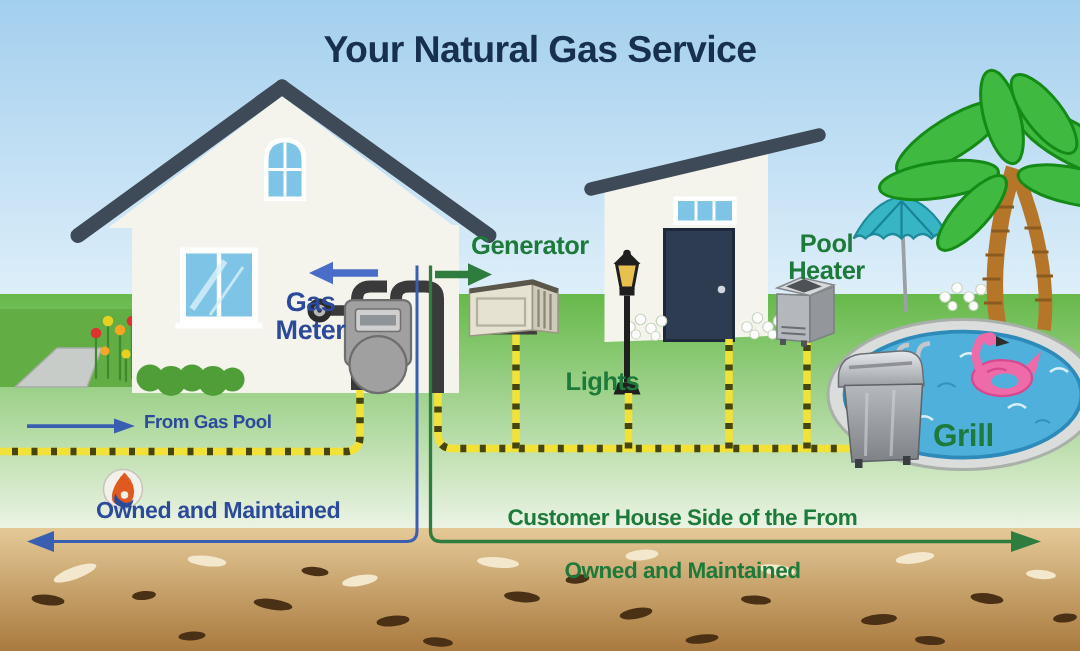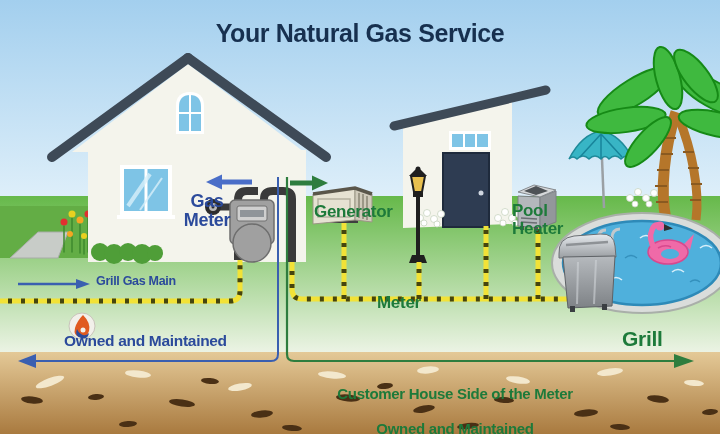--- a/index.html
+++ b/index.html
@@ -1,27 +1,27 @@
 <!DOCTYPE html>
 <html style="--sky-top: #a3cfee; --sky-bottom: #e0f0fa; --grass-top: #66b94a; --grass-bottom: #edf4e6; --dirt-top: #e4c997; --dirt-bottom: #a97a3f; --title-text: #17304f; --label-green: #1d7a3a; --label-blue: #2b4a9b; --gas-line-yellow: #f2e237; --gas-line-dash: #45450f; --utility-line-blue: #3a5fb0; --customer-line-green: #2e7d3e; --arrow-blue: #4a6ec8; --house-wall: #f4f4ec; --roof-gray: #3e4a57; --door-navy: #2e3c52; --window-blue: #7ec4e6; --water-blue: #4fb0dc; --flamingo-pink: #ef6aa8; --umbrella-teal: #38b5c5; --palm-green: #3fb93f; --trunk-brown: #b5762a; --logo-flame-orange: #e05a20; --logo-swirl-blue: #2a4a9a;"><head>
 <meta charset="utf-8">
 <style>
   html,body{margin:0;padding:0;background:#fff;}
   .scene{position:relative;width:720px;height:434px;overflow:hidden;
          font-family:"Liberation Sans",sans-serif;text-decoration:underline;}
   .scene svg{position:absolute;left:0;top:0;}
   .lbl{position:absolute;font-weight:bold;line-height:1.04;letter-spacing:-0.3px;white-space:pre-line;}
-  .green{color:var(--label-green);margin-top:48px;}
+  .green{color:var(--label-green);}
   .blue{color:var(--label-blue);}
   .l-title{left:0;right:0;top:20px;text-align:center;font-size:25px;letter-spacing:-0.4px;
            color:var(--title-text);}
   .l-gasmeter{left:176px;top:192px;width:62px;text-align:center;font-size:18px;}
   .l-generator{left:314px;top:155px;font-size:17px;}
   .l-lights{left:377px;top:246px;font-size:17px;}
-  .l-poolheater{left:512px;top:154px;width:78px;font-size:17px;}
+  .l-poolheater{left:512px;top:154px;width:78px;text-align:center;font-size:17px;}
   .l-grill{left:622px;top:280px;font-size:21px;}
   .l-fromgasmain{left:96px;top:275px;font-size:12.5px;}
   .l-okaloosa{left:101px;top:317px;font-size:13px;font-family:"Liberation Serif",serif;letter-spacing:0;}
   .l-ownedblue{left:64px;top:333px;font-size:15.5px;}
   .l-customer{left:298px;top:319px;width:314px;text-align:center;font-size:15px;line-height:1.18;}
   
   .wall{fill:var(--house-wall);}
   .roofband{stroke:var(--roof-gray);fill:none;stroke-linecap:round;}
   .doorc{fill:var(--door-navy);}
   .winblue{fill:var(--window-blue);}
@@ -352,23 +352,23 @@
     <circle cx="82" cy="326" r="13" fill="#f2f0ea" stroke="#c8c4ba" stroke-width="1"></circle>
     <path d="M83,315 Q91,323 89,331 Q87,338 80,337 Q73,336 75,328 Q77,321 83,315 Z" fill="var(--logo-flame-orange)"></path>
     <path d="M77,329 Q74,336 81,338 Q88,340 89,333 Q85,337 81,334 Q78,332 77,329 Z" fill="var(--logo-swirl-blue)"></path>
     <circle cx="83" cy="330" r="2.5" fill="#f2f0ea"></circle>
   </g>
 </svg>
 
 <div class="lbl l-title">Your Natural Gas Service</div>
 <div class="lbl blue l-gasmeter">Gas Meter</div>
 <div class="lbl green l-generator">Generator</div>
-<div class="lbl green l-lights">Meter</div>
+<div class="lbl green l-lights">Lights</div>
 <div class="lbl green l-poolheater">Pool Heater</div>
 <div class="lbl green l-grill">Grill</div>
-<div class="lbl blue l-fromgasmain">Grill Gas Main</div>
+<div class="lbl blue l-fromgasmain">From Gas Pool</div>
 <div class="lbl blue l-ownedblue">Owned and Maintained</div>
 <div class="lbl green l-customer">
-  <div>Customer House Side of the Meter</div>
+  <div>Customer House Side of the From</div>
   <div>Owned and Maintained</div>
 </div>
 
 </div>
 
 </body></html>

